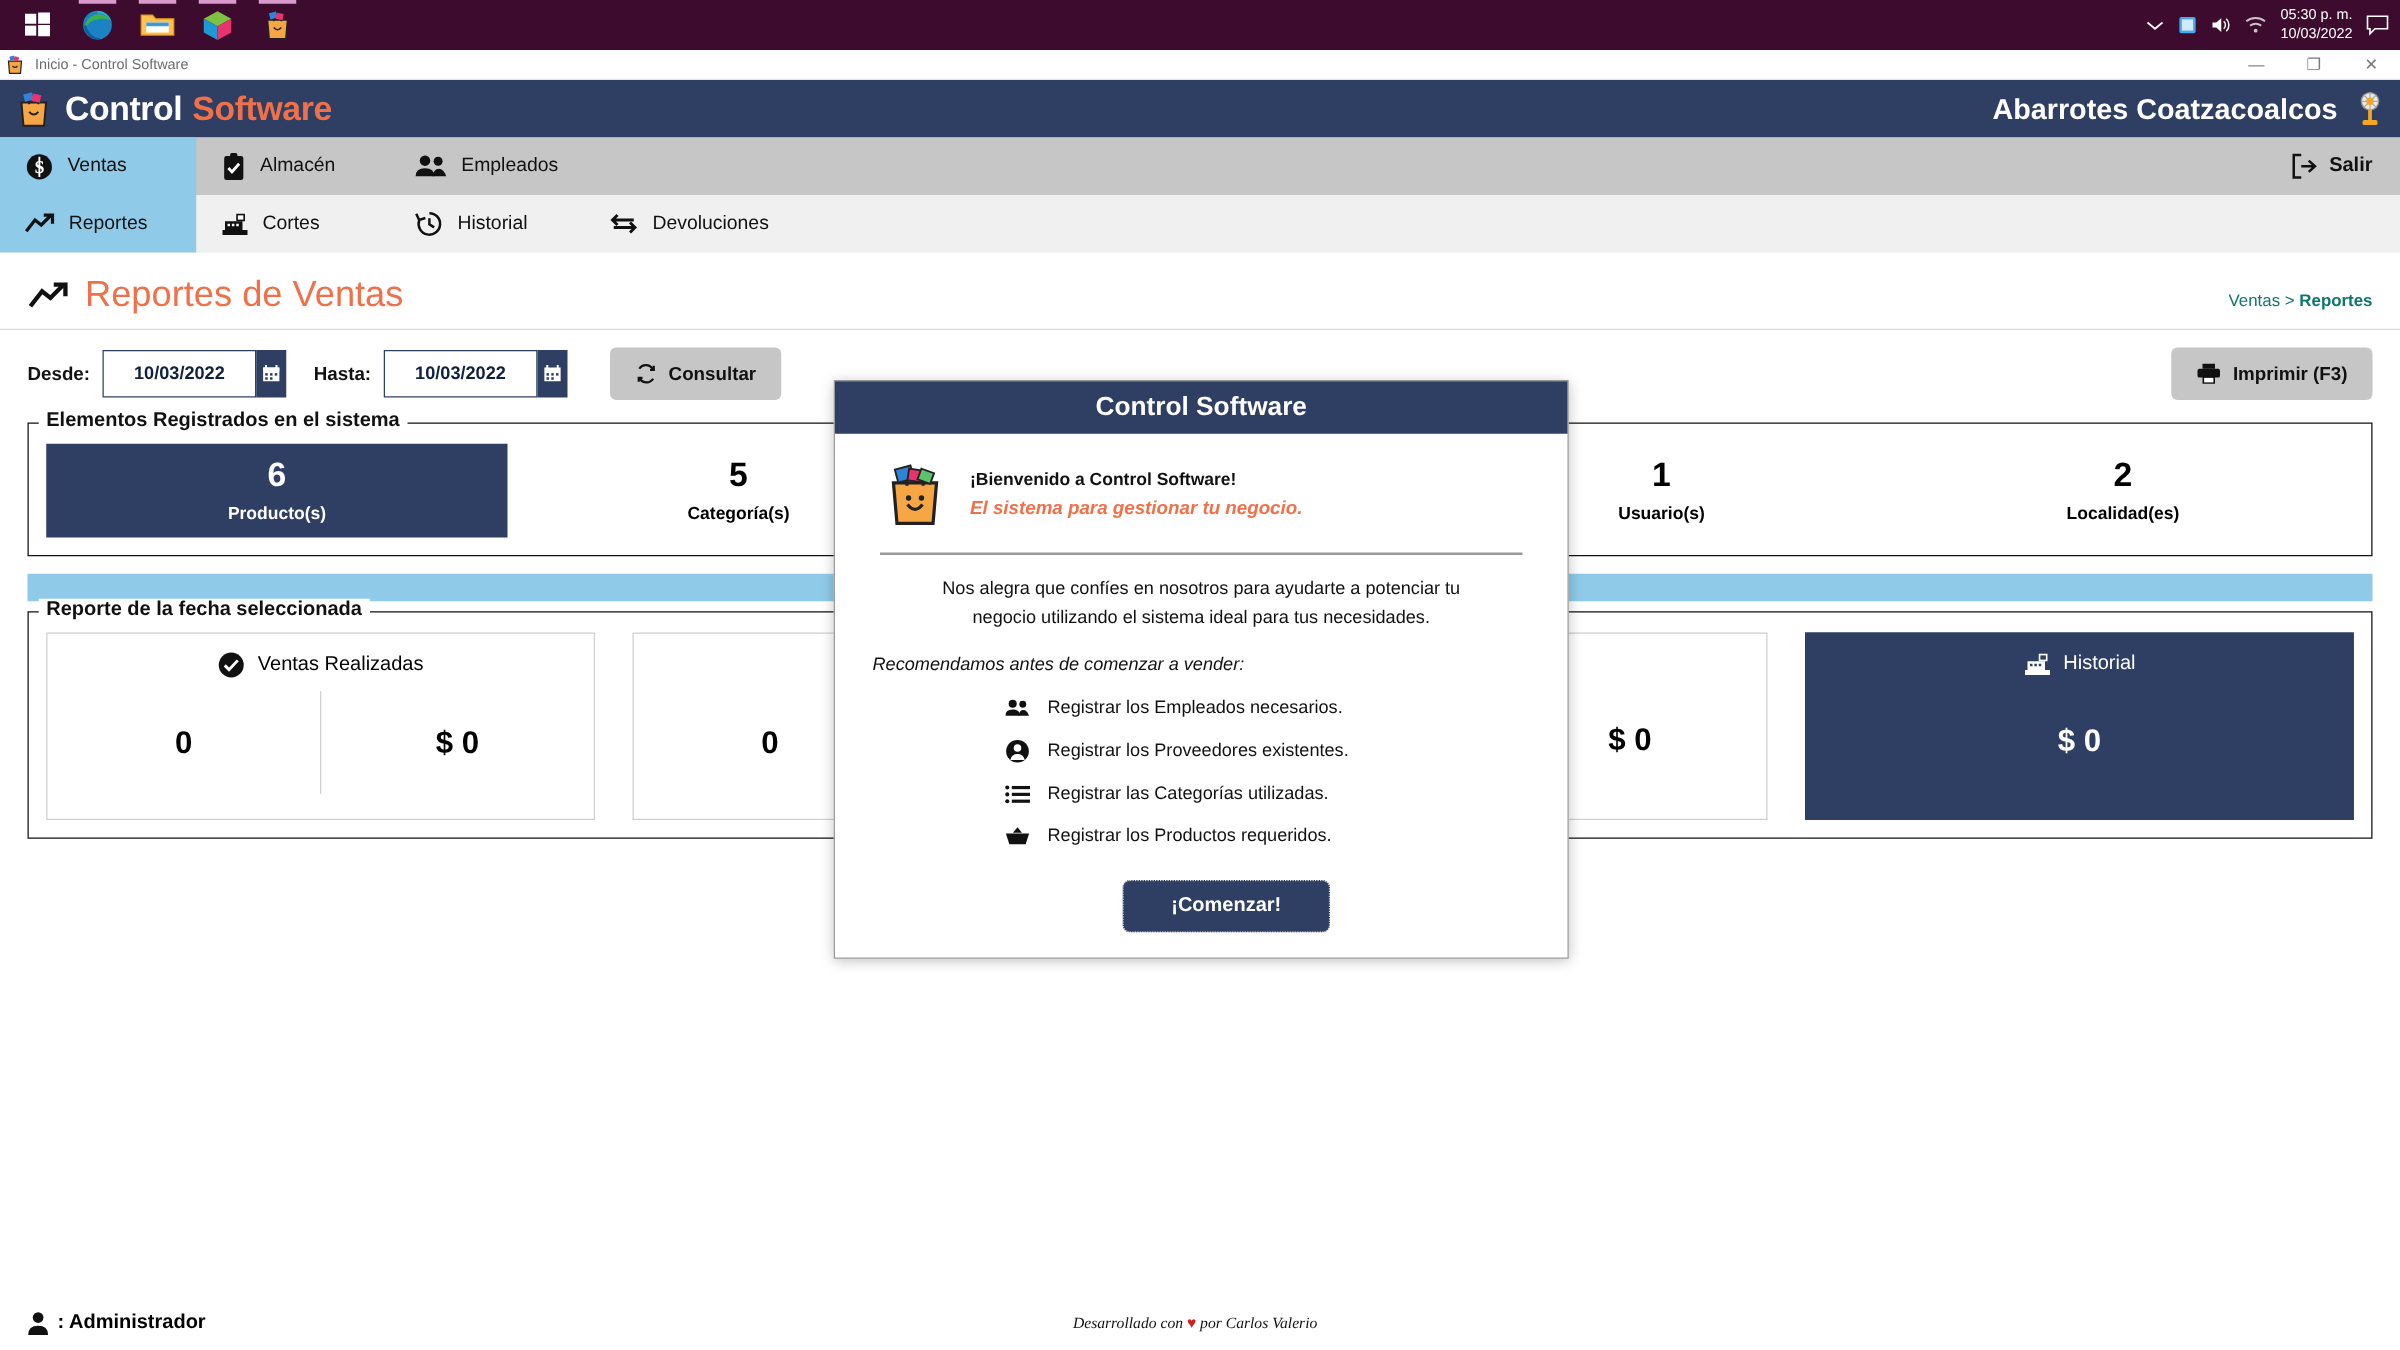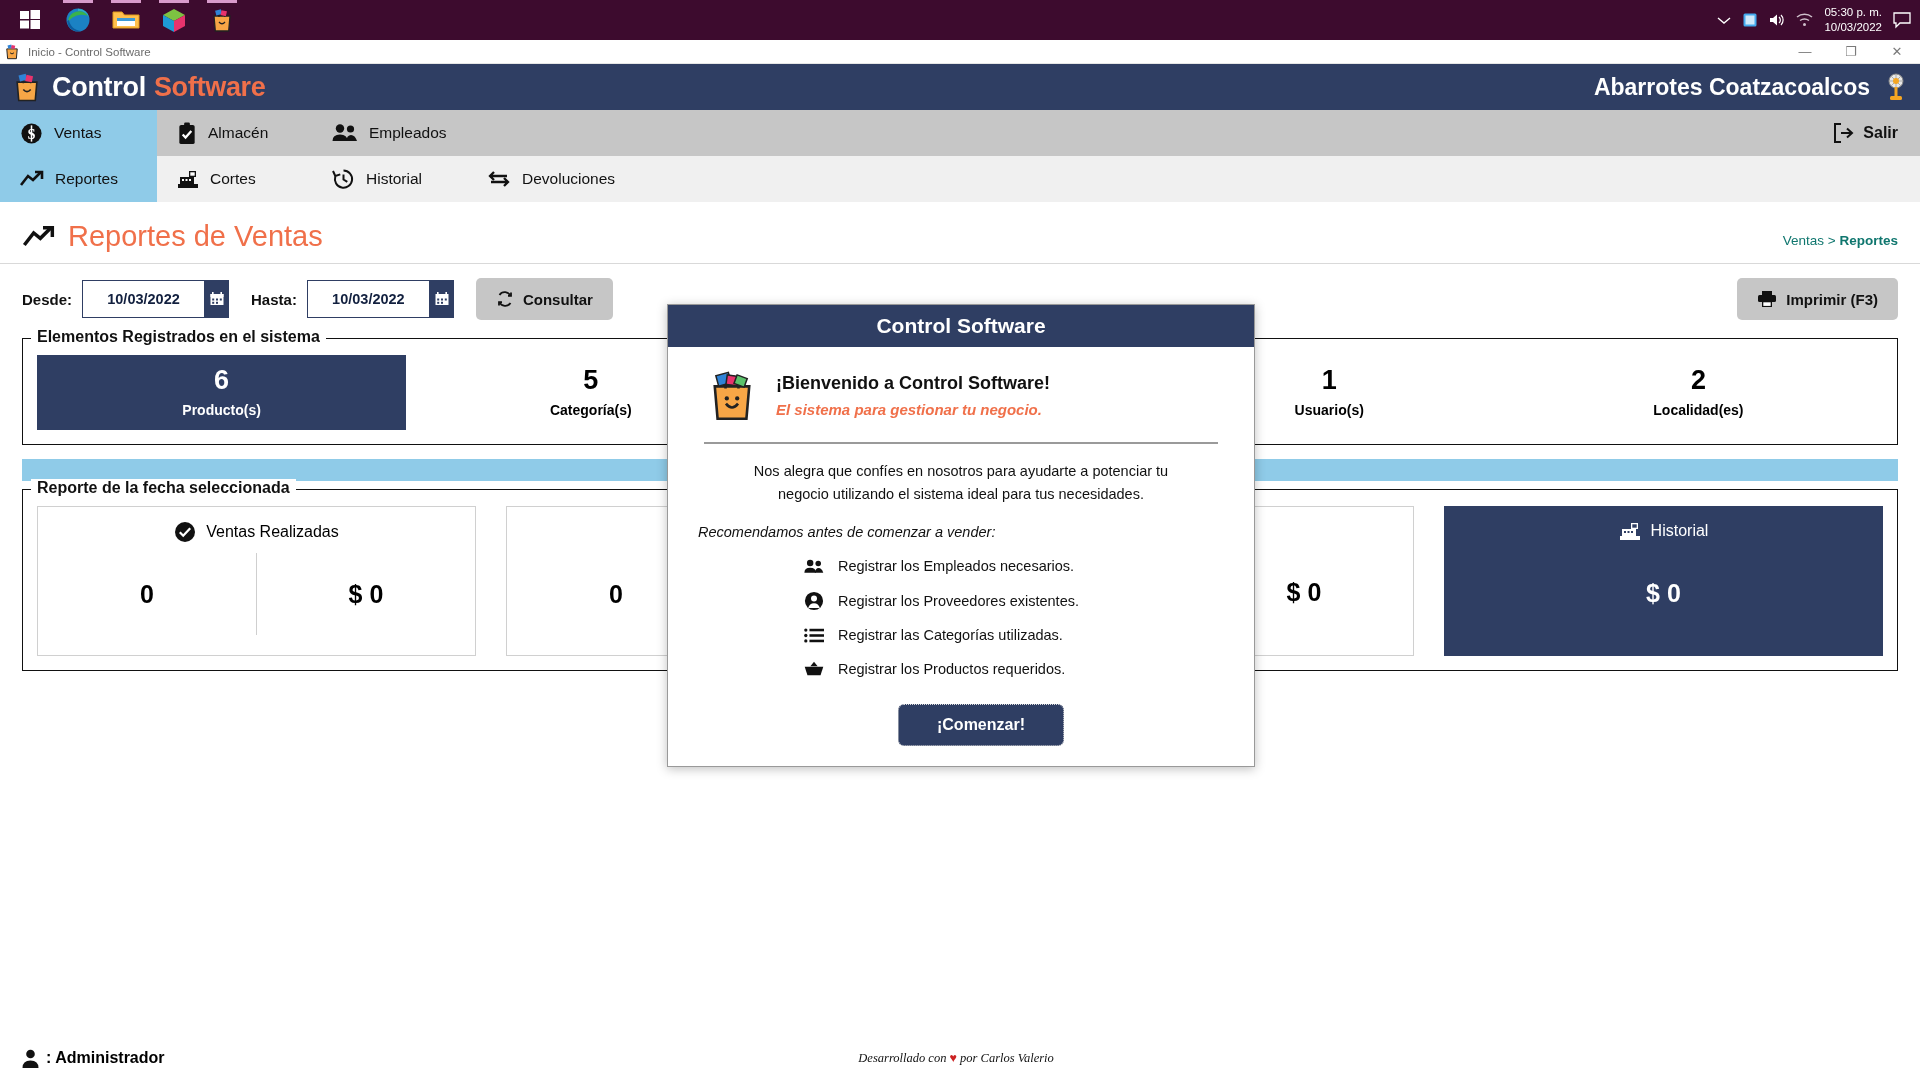--- a/index.html
+++ b/index.html
@@ -96,21 +96,21 @@
   .calbtn {
     width:24px; height:38px; background:#2f3e63;
     display:flex; align-items:center; justify-content:center; color:#fff;
     margin-right:22px;
   }
   .greybtn {
     background:#c6c6c6; border-radius:5px; height:42px;
     display:flex; align-items:center; gap:9px; padding:0 20px;
     font-size:15px; font-weight:bold; color:#111;
   }
-  #filterbar .greybtn { }
+  #filterbar .greybtn { margin-left:12px; }
   .spacer { flex:1; }
 
   
   .fset {
     margin:8px 22px 0 22px; border:1px solid #111; position:relative;
     padding:16px 14px 14px 14px;
   }
   .fset > legend {
     position:absolute; top:-11px; left:8px; background:#fff; padding:0 6px;
     font-size:16px; font-weight:bold; color:#111;
@@ -161,21 +161,21 @@
     z-index:50;
   }
   .m-title {
     background:#2f3e63; color:#fff; height:42px;
     display:flex; align-items:center; justify-content:center;
     font-size:21px; font-weight:bold;
   }
   .m-body { padding:16px 26px 20px 26px; }
   .m-top { display:flex; align-items:center; gap:18px; padding:4px 0 6px 12px; }
   .m-logo { width:52px; height:56px; flex:none; }
-  .m-welcome { font-size:18px; font-weight:bold; color:#111; }
+  .m-welcome { font-size:14px; font-weight:bold; color:#111; }
   .m-sub { font-size:15px; font-style:italic; font-weight:bold; color:#f0704a; margin-top:7px; text-align:left; }
   .m-hr { height:2px; background:#9a9a9a; margin:13px 10px 16px 10px; }
   .m-para { font-size:14.5px; color:#111; text-align:center; line-height:1.62; }
   .m-rec { font-size:14.5px; font-style:italic; color:#111; margin-top:17px; padding-left:4px; }
   .m-list { margin-top:10px; }
   .m-li {
     display:flex; align-items:center; gap:14px; font-size:14.5px;
     padding:8px 0 8px 110px; color:#111;
   }
   .m-li .ic { width:20px; display:inline-flex; justify-content:center; }

